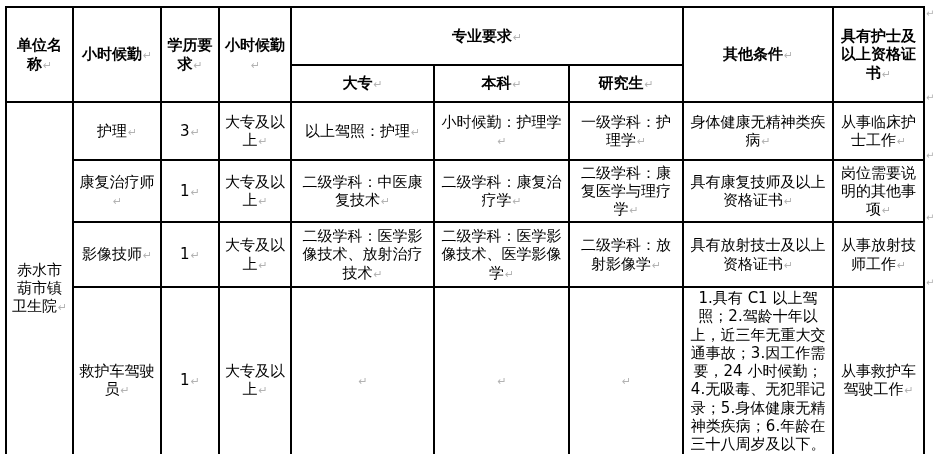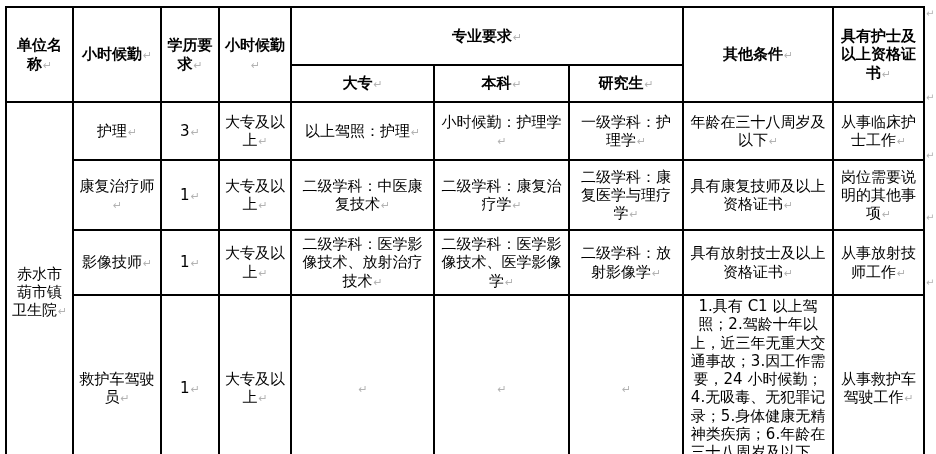--- a/index.html
+++ b/index.html
@@ -79,25 +79,25 @@
     </tr>
 
     <tr style="height:58px">
       <td rowspan="4"><span>赤水市葫市镇卫生院</span><span class="pm">↵</span></td>
       <td><span>护理</span><span class="pm">↵</span></td>
       <td><span>3</span><span class="pm">↵</span></td>
       <td><span>大专及以上</span><span class="pm">↵</span></td>
       <td><span>以上驾照：护理</span><span class="pm">↵</span></td>
       <td><span>小时候勤：护理学</span><span class="pm">↵</span></td>
       <td><span>一级学科：护理学</span><span class="pm">↵</span></td>
-      <td><span>年龄在三十八周岁及以下</span><span class="pm">↵</span></td>
+      <td><span>身体健康无精神类疾病</span><span class="pm">↵</span></td>
       <td><span>从事临床护士工作</span><span class="pm">↵</span></td>
     </tr>
 
-    <tr style="height:70px">
+    <tr style="height:62px">
       <td><span>康复治疗师</span><span class="pm">↵</span></td>
       <td><span>1</span><span class="pm">↵</span></td>
       <td><span>大专及以上</span><span class="pm">↵</span></td>
       <td><span>二级学科：中医康复技术</span><span class="pm">↵</span></td>
       <td><span>二级学科：康复治疗学</span><span class="pm">↵</span></td>
       <td><span>二级学科：康复医学与理疗学</span><span class="pm">↵</span></td>
       <td><span>具有康复技师及以上资格证书</span><span class="pm">↵</span></td>
       <td><span>岗位需要说明的其他事项</span><span class="pm">↵</span></td>
     </tr>
 

